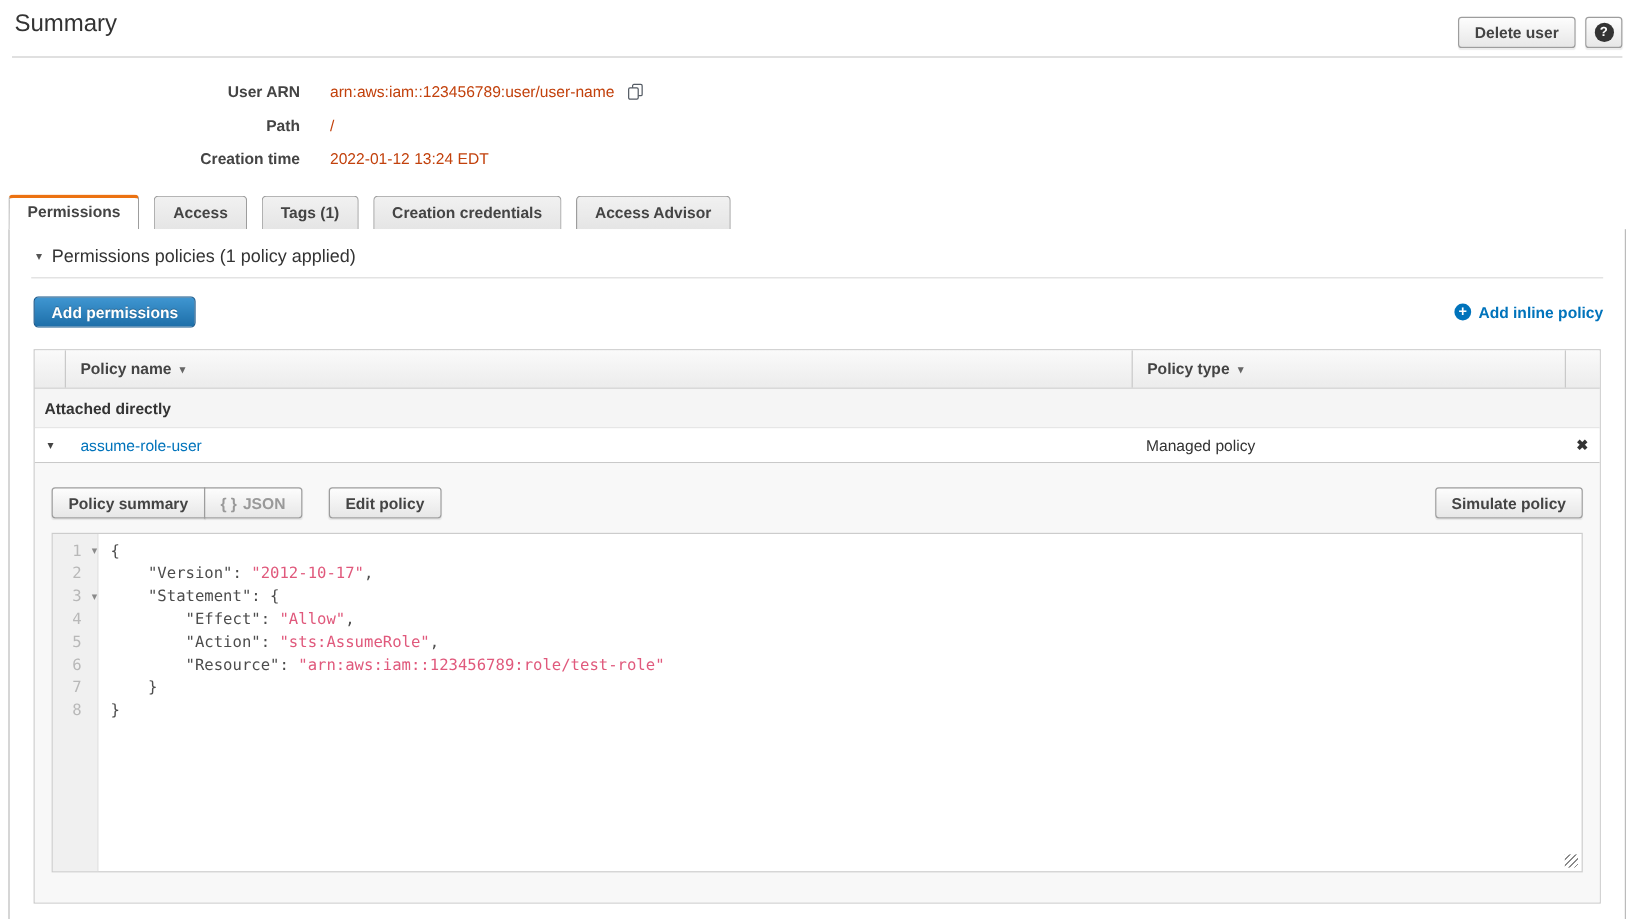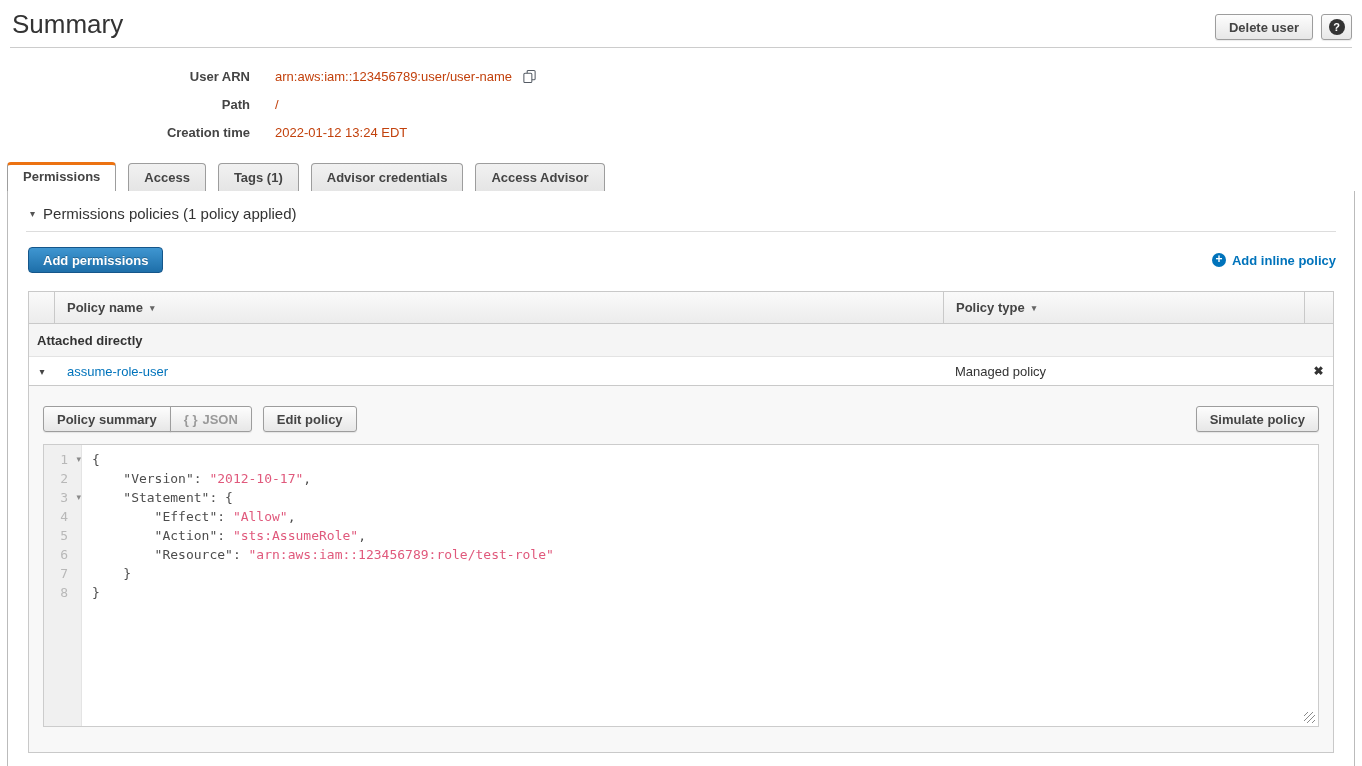--- a/index.html
+++ b/index.html
@@ -1,21 +1,21 @@
 <!DOCTYPE html>
 <html><head>
 <meta charset="utf-8">
 <style>
   * { margin:0; padding:0; box-sizing:border-box; }
   html,body { width:1362px; height:766px; overflow:hidden; background:#fff;
     font-family:"Liberation Sans", sans-serif; font-size:13px; color:#333; }
 
   
   .page-header { position:relative; height:48px; border-bottom:1px solid #ccc; margin:0 10px; }
-  .page-title { font-size:26px; font-weight:400; color:#333; padding:9px 0 0 2px; }
+  .page-title { font-size:20px; font-weight:400; color:#333; padding:9px 0 0 2px; }
   .header-actions { position:absolute; right:0; top:14px; display:flex; gap:8px; align-items:center; }
   .btn-gray {
     display:inline-flex; align-items:center; justify-content:center;
     background:linear-gradient(to bottom,#fdfdfd,#e7e7e7);
     border:1px solid #9d9d9d; border-radius:3px;
     font-weight:bold; color:#444; font-size:13px;
     padding:4px 13px; height:26px; cursor:pointer;
     box-shadow:0 1px 1px rgba(0,0,0,.08);
   }
   .btn-help { width:31px; padding:0; }
@@ -80,21 +80,21 @@
   .policy-link { color:#0073bb; text-decoration:none; cursor:pointer; }
   .remove-x { font-size:12px; color:#333; cursor:pointer; font-weight:bold; }
 
   
   .pt-expanded { background:#f8f8f8; padding:20px 14px 25px; }
   .detail-toolbar { display:flex; align-items:center; }
   .btn-group { display:inline-flex; }
   .btn-group .btn-gray:first-child { border-radius:3px 0 0 3px; }
   .btn-group .btn-gray:last-child { border-radius:0 3px 3px 0; margin-left:-1px; }
   .btn-json { color:#999; gap:5px; }
-  .btn-edit { margin-left:11px; }
+  .btn-edit { margin-left:22px; }
   .btn-simulate { margin-left:auto; }
 
   
   .code-editor { position:relative; margin-top:12px; height:283px; background:#fff;
     border:1px solid #ccc; font-family:"DejaVu Sans Mono", monospace; font-size:13px;
     line-height:19px; overflow:hidden; }
   .editor-gutter { position:absolute; left:0; top:0; bottom:0; width:38px;
     background:#f0f0f0; border-right:1px solid #e4e4e4; padding-top:5px; color:#b8b8b8; }
   .gutter-line { position:relative; height:19px; text-align:right; padding-right:13px; }
   .gutter-line .fold { position:absolute; right:0; top:0; font-size:9px; color:#8a8a8a;
@@ -140,21 +140,21 @@
   <div class="field-row">
     <div class="field-label">Creation time</div>
     <div class="field-value">2022-01-12 13:24 EDT</div>
   </div>
 </div>
 
 <div class="tabs">
   <div class="tab active">Permissions</div>
   <div class="tab">Access</div>
   <div class="tab">Tags (1)</div>
-  <div class="tab">Advisor credentials</div>
+  <div class="tab">Creation credentials</div>
   <div class="tab">Access Advisor</div>
 </div>
 
 <div class="panel">
 
   <div class="section-header">
     <span class="section-caret">▾</span>
     <span>Permissions policies (1 policy applied)</span>
   </div>
   <hr class="section-rule">

